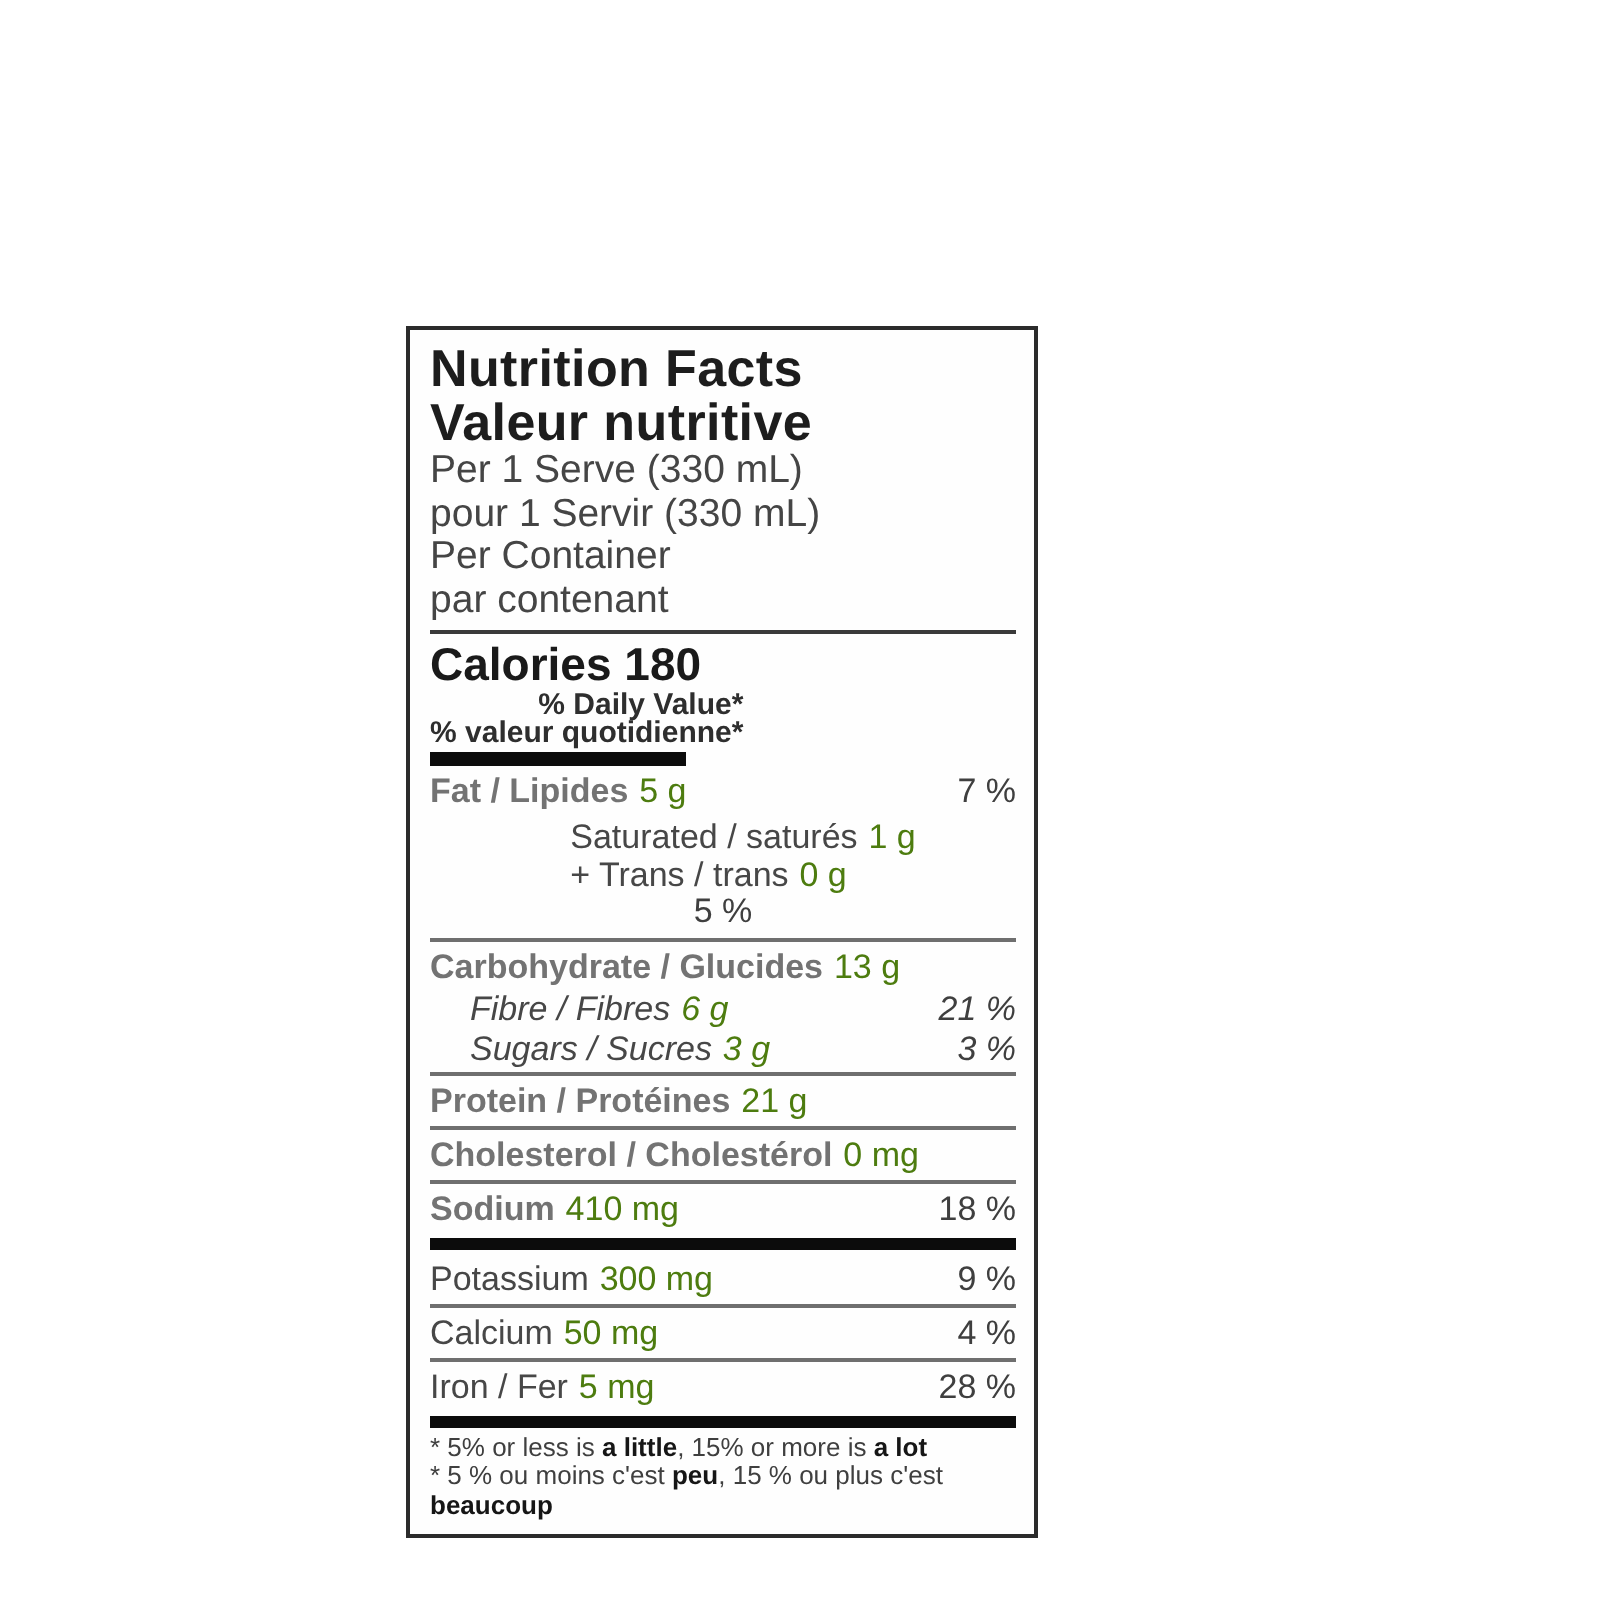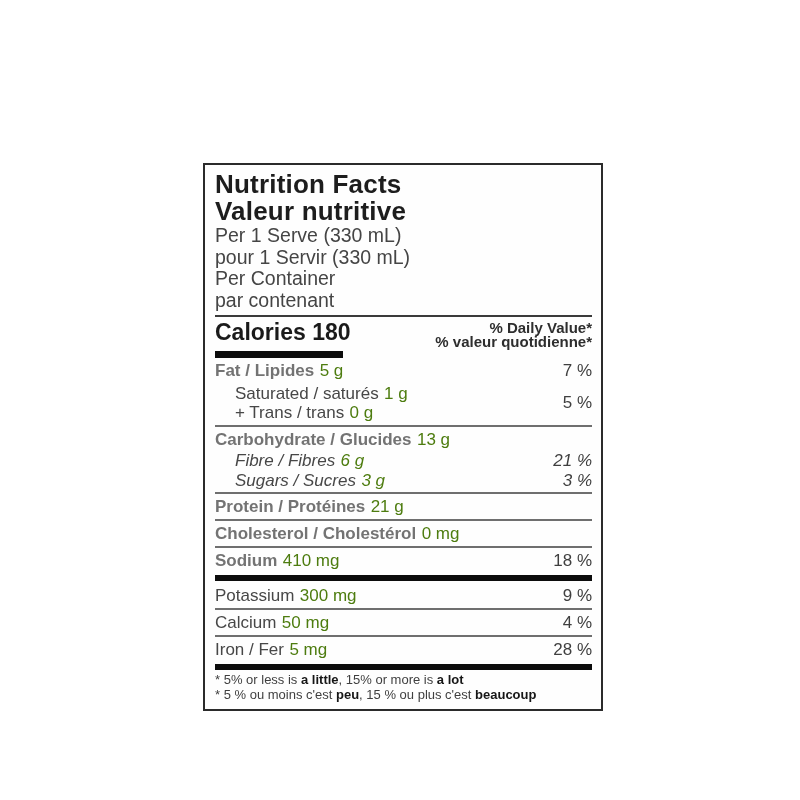--- a/index.html
+++ b/index.html
@@ -12,21 +12,21 @@
     position: relative;
     width: 800px;
     height: 800px;
     background: #ffffff;
     overflow: hidden;
   }
   .nf-label {
     position: absolute;
     left: 203px;
     top: 163px;
-    width: 400px;
+    width: 316px;
     box-sizing: border-box;
     border: 2px solid #2b2b2b;
     background: #fefefe;
     padding: 6px 9px 7px 10px;
     color: #474747;
   }
   .title {
     font-size: 26px;
     line-height: 27px;
     font-weight: bold;
@@ -40,20 +40,21 @@
   }
   .hr-head {
     border-top: 2.5px solid #3a3a3a;
     margin-top: 4px;
   }
   .cal-row {
     display: flex;
     justify-content: space-between;
     align-items: flex-start;
     margin-top: 3px;
+    flex-direction: column;
   }
   .cal-left {
     font-size: 23px;
     line-height: 25px;
     font-weight: bold;
     color: #1a1a1a;
   }
   .dv-head {
     text-align: right;
     font-size: 15px;
@@ -90,20 +91,21 @@
     white-space: nowrap;
   }
   .indent { padding-left: 20px; }
   .group {
     display: flex;
     justify-content: space-between;
     align-items: center;
     padding: 2px 0 3px;
     font-size: 17px;
     line-height: 18.5px;
+    flex-direction: column;
   }
   .sep {
     border-top: 2px solid #6f6f6f;
   }
   .bar-full {
     height: 6px;
     background: #0c0c0c;
     margin: 2px 0;
   }
   .footnotes {

